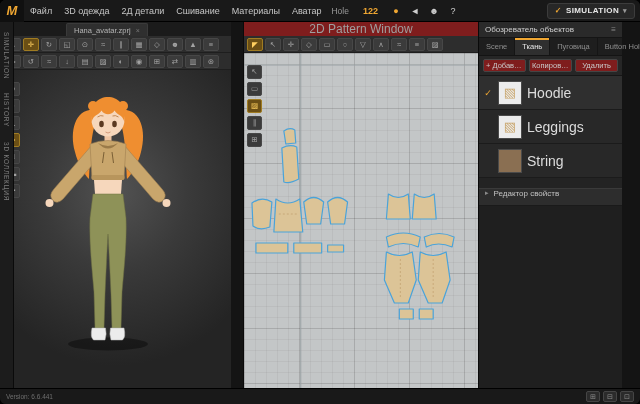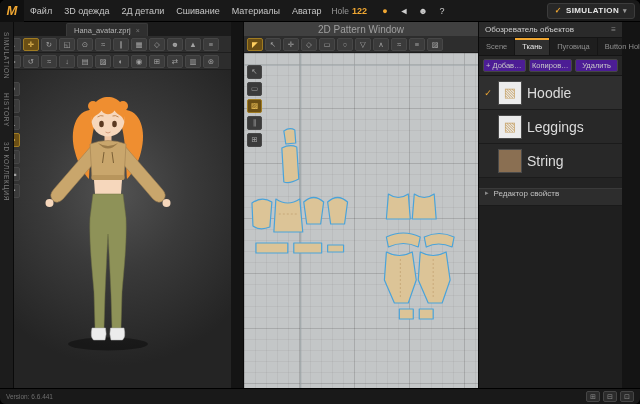--- a/index.html
+++ b/index.html
@@ -8,21 +8,21 @@
   font-family:"Liberation Sans",sans-serif;color:#ccc}
 
 
 .topbar{position:absolute;left:0;top:0;right:0;height:22px;background:#191919;border-bottom:1px solid #000;
   display:flex;align-items:center;z-index:6}
 .logo{width:24px;height:22px;display:flex;align-items:center;justify-content:center;
   color:var(--accent);font-weight:700;font-size:13px;font-style:italic;background:#101010}
 .menu{display:flex;align-items:center}
 .menu-item{padding:0 6px;font-size:9px;color:#c6c6c6;line-height:22px;white-space:nowrap}
 .hole{display:flex;align-items:center;margin-left:4px;font-size:8.5px;color:#9a9a9a;white-space:nowrap}
-.hole b{color:var(--accent);margin-left:3px;font-size:9px}
+.hole b{color:var(--accent);margin-left:14px;font-size:9px}
 .tico-group{display:flex;align-items:center;gap:7px;margin-left:12px}
 .tico{font-size:9px;color:#cfcfcf;width:12px;text-align:center}
 .spacer{flex:1}
 .sim-control{display:flex;align-items:center;gap:4px;background:#272727;border:1px solid #3c3c3c;border-radius:3px;
   height:16px;padding:0 7px;margin-right:5px;font-size:8px;font-weight:700;letter-spacing:.4px;color:#e8e8e8;white-space:nowrap}
 .sim-check{color:var(--accent);font-size:8px}
 .sim-caret{color:#999;font-size:7px}
 
 
 .left-strip{position:absolute;left:0;top:22px;width:14px;bottom:16px;background:#1c1c1c;border-right:1px solid #0a0a0a;
@@ -32,21 +32,21 @@
 
 .pane{position:absolute;top:22px;bottom:16px;display:flex;flex-direction:column}
 #pane3d{left:2px;width:229px;background:#222}
 #pane2d{left:243px;width:235px;background:#222;border-left:1px solid #0a0a0a}
 #rpanel{left:478px;width:144px;background:#232323;border-left:1px solid #0a0a0a}
 
 .tabbar{height:14px;background:#1b1b1b;display:flex;align-items:flex-end}
 .doc-tab{display:flex;align-items:center;gap:5px;background:#2f2f2f;color:#b5b5b5;font-size:7.5px;height:13px;
   padding:0 7px;margin-left:64px;border:1px solid #3a3a3a;border-bottom:none;border-radius:2px 2px 0 0;white-space:nowrap}
 .doc-tab .x{color:#777;font-size:7px}
-.title2d{height:14px;background:#404040;color:#9f9f9f;font-size:10px;display:flex;align-items:center;justify-content:center}
+.title2d{height:14px;background:#7f1d1d;color:#9f9f9f;font-size:12px;display:flex;align-items:center;justify-content:center}
 
 .toolrow{height:17px;background:#2d2d2d;border-bottom:1px solid #1e1e1e;display:flex;align-items:center;gap:2px;padding:0 3px}
 .icon-btn{width:16px;height:13px;background:#3b3b3b;border:1px solid #474747;border-radius:2px;color:#a2a2a2;
   font-size:7.5px;line-height:11px;text-align:center;overflow:hidden;flex:0 0 auto}
 .icon-btn[data-active="true"]{background:#6b4f15;border-color:#a07c22;color:#ffd060}
 
 .canvas3d{flex:1;position:relative;overflow:hidden;
   background:radial-gradient(ellipse 70% 55% at 50% 38%, #525252 0%, #3a3a3a 45%, #242424 100%)}
 .canvas2d{flex:1;position:relative;overflow:hidden;background-color:var(--canvas2d_bg);
   background-image:
@@ -60,21 +60,21 @@
 svg.fill{position:absolute;inset:0;width:100%;height:100%}
 
 
 .rheader{height:16px;background:#2a2a2a;border-bottom:1px solid #151515;display:flex;align-items:center;
   padding:0 6px;font-size:8px;color:#cfcfcf}
 .rheader .burger{margin-left:auto;color:#8a8a8a;font-size:8px}
 .rtabs{height:18px;background:#1e1e1e;display:flex;border-bottom:1px solid #141414}
 .rtab{padding:0 7px;display:flex;align-items:center;font-size:7.5px;color:#8f8f8f;border-right:1px solid #151515;white-space:nowrap}
 .rtab[data-active="true"]{background:#2f2f2f;color:#e6e6e6;box-shadow:inset 0 2px 0 var(--accent)}
 .rbuttons{height:20px;display:flex;gap:3px;padding:3px 4px;background:#262626;border-bottom:1px solid #161616}
-.rbtn{flex:1;background:#4c1d95;border:1px solid #454545;border-radius:2px;color:#c9c9c9;font-size:7.5px;
+.rbtn{flex:1;background:#7f1d1d;border:1px solid #454545;border-radius:2px;color:#c9c9c9;font-size:7.5px;
   white-space:nowrap;overflow:hidden;text-overflow:ellipsis;padding:0 2px}
 .fabric-row{height:34px;display:flex;align-items:center;gap:5px;padding:0 4px;background:#282828;border-bottom:1px solid #1b1b1b}
 .fabric-row[data-active="true"]{background:#2f2f2f}
 .check{width:10px;font-size:9px;color:var(--accent);text-align:center}
 .thumb{width:24px;height:24px;border:1px solid #4a4a4a;display:flex;align-items:center;justify-content:center;font-size:13px}
 .thumb i{font-style:normal}
 .fname{font-size:14px;color:#dcdcdc}
 .props-bar{margin-top:10px;height:18px;background:#2d2d2d;border-top:1px solid #3a3a3a;border-bottom:1px solid #1a1a1a;
   display:flex;align-items:flex-start;gap:5px;padding:0 6px;font-size:8px;color:#c2c2c2}
 .props-caret{color:#8a8a8a;font-size:7px}

